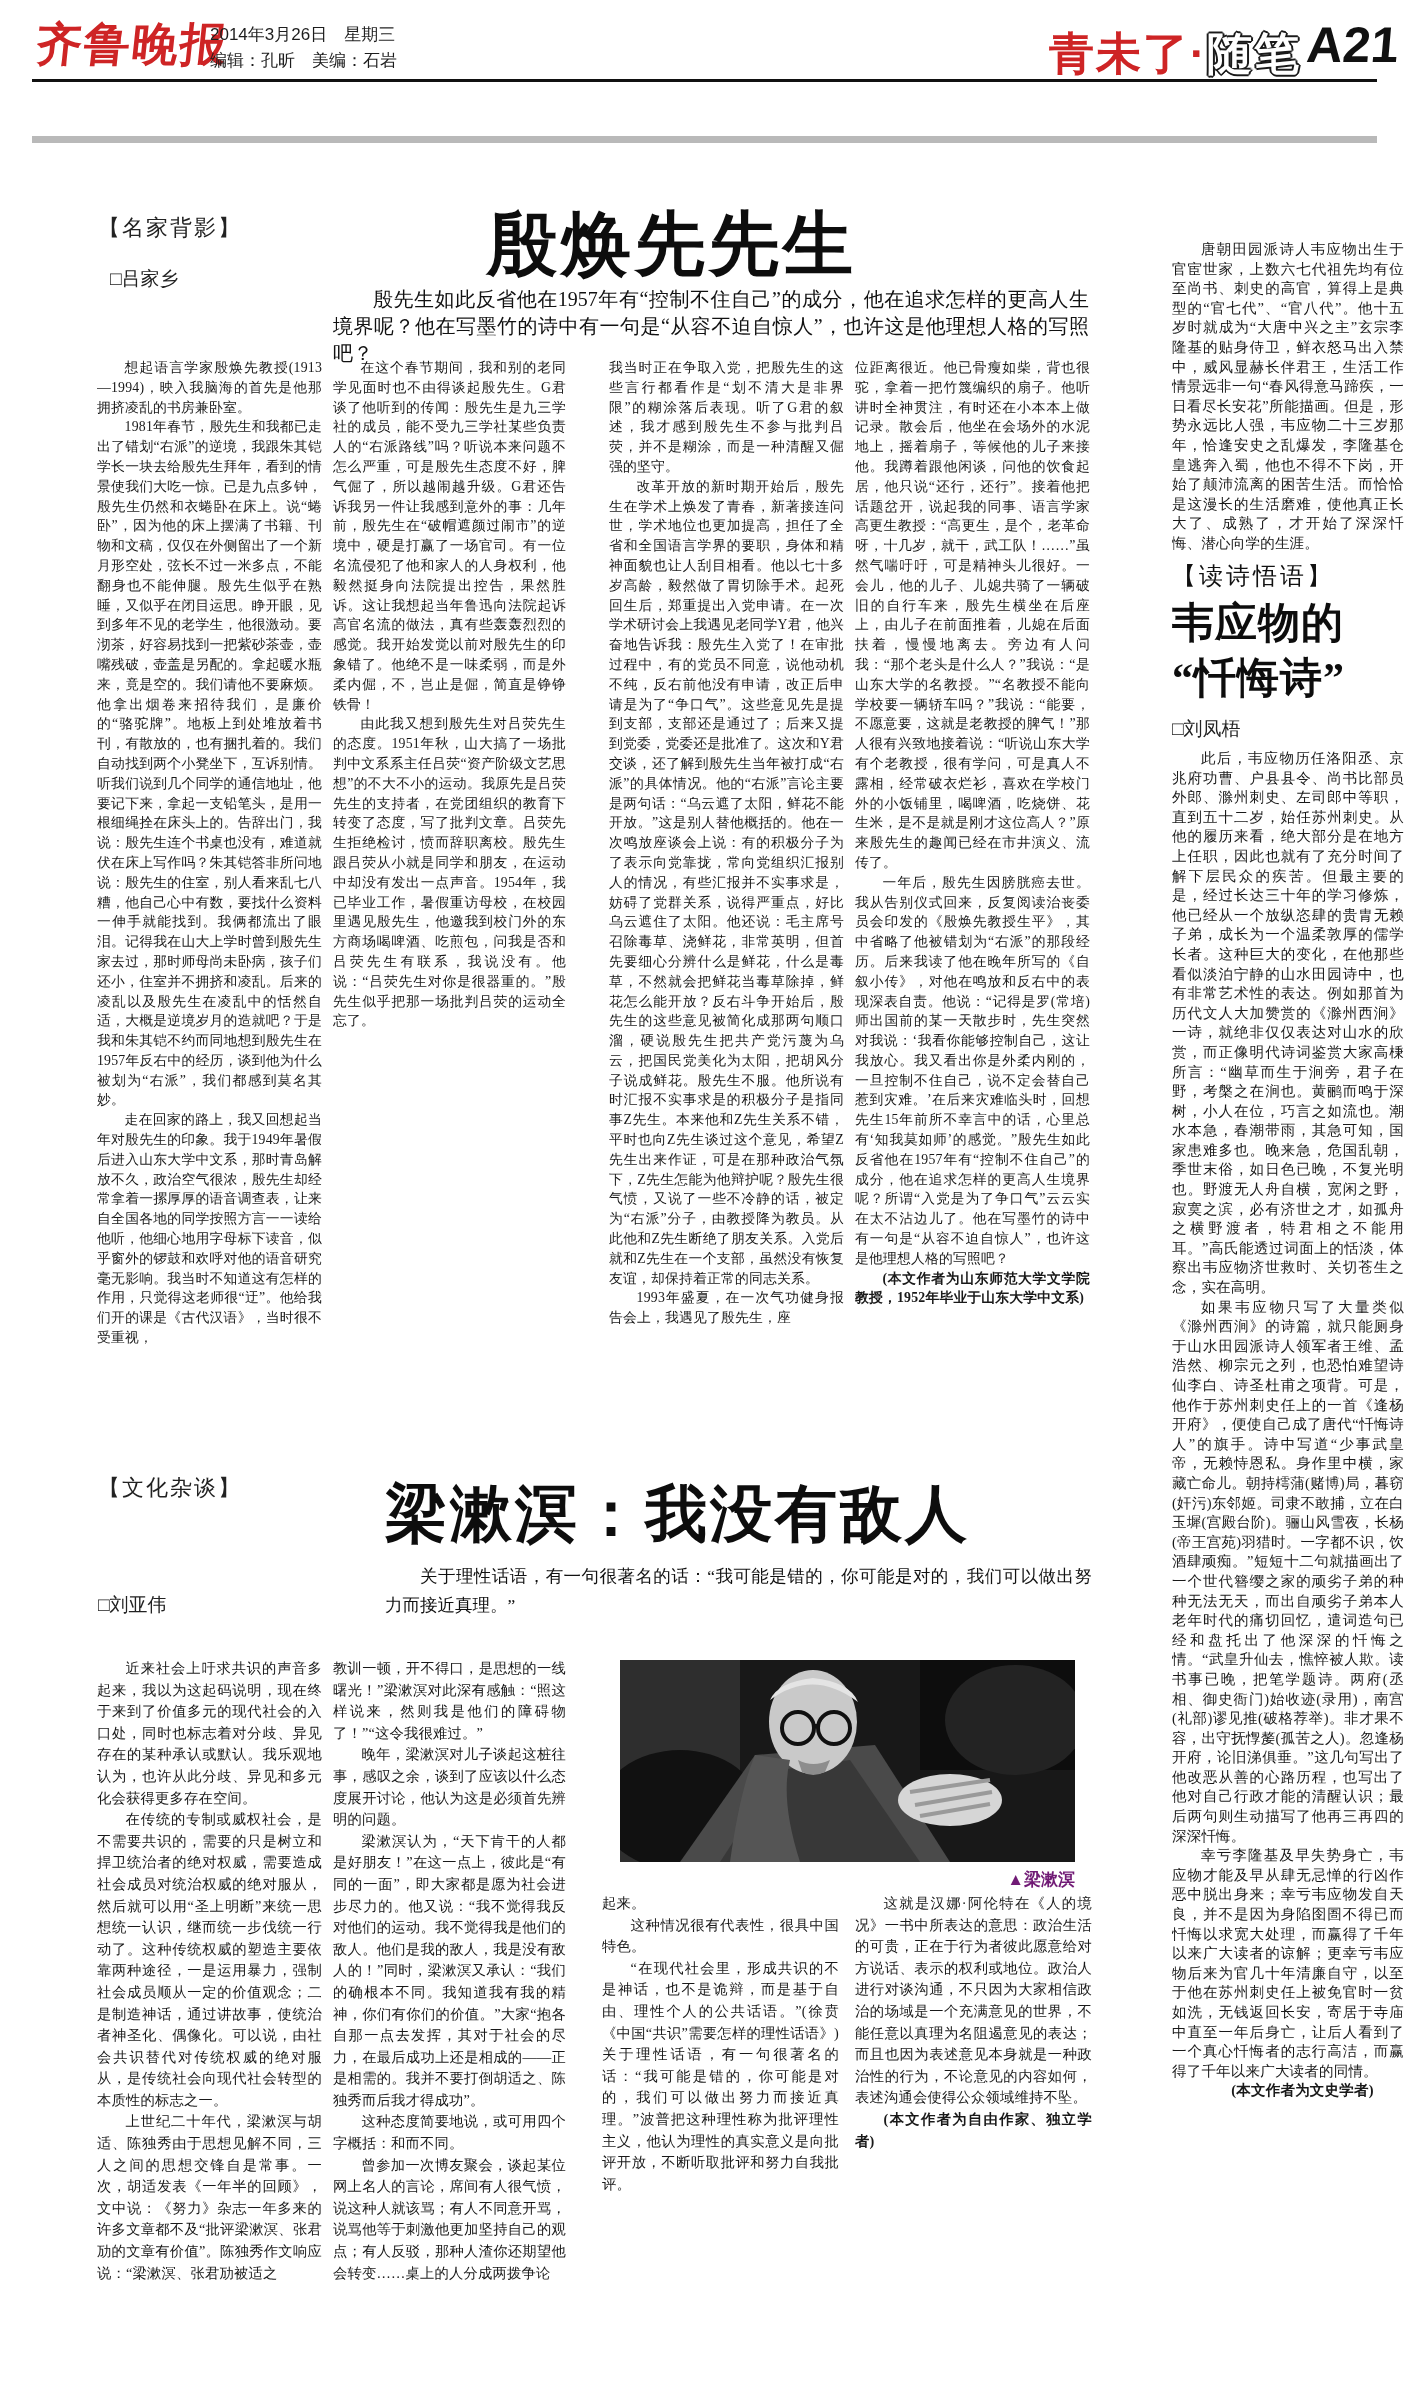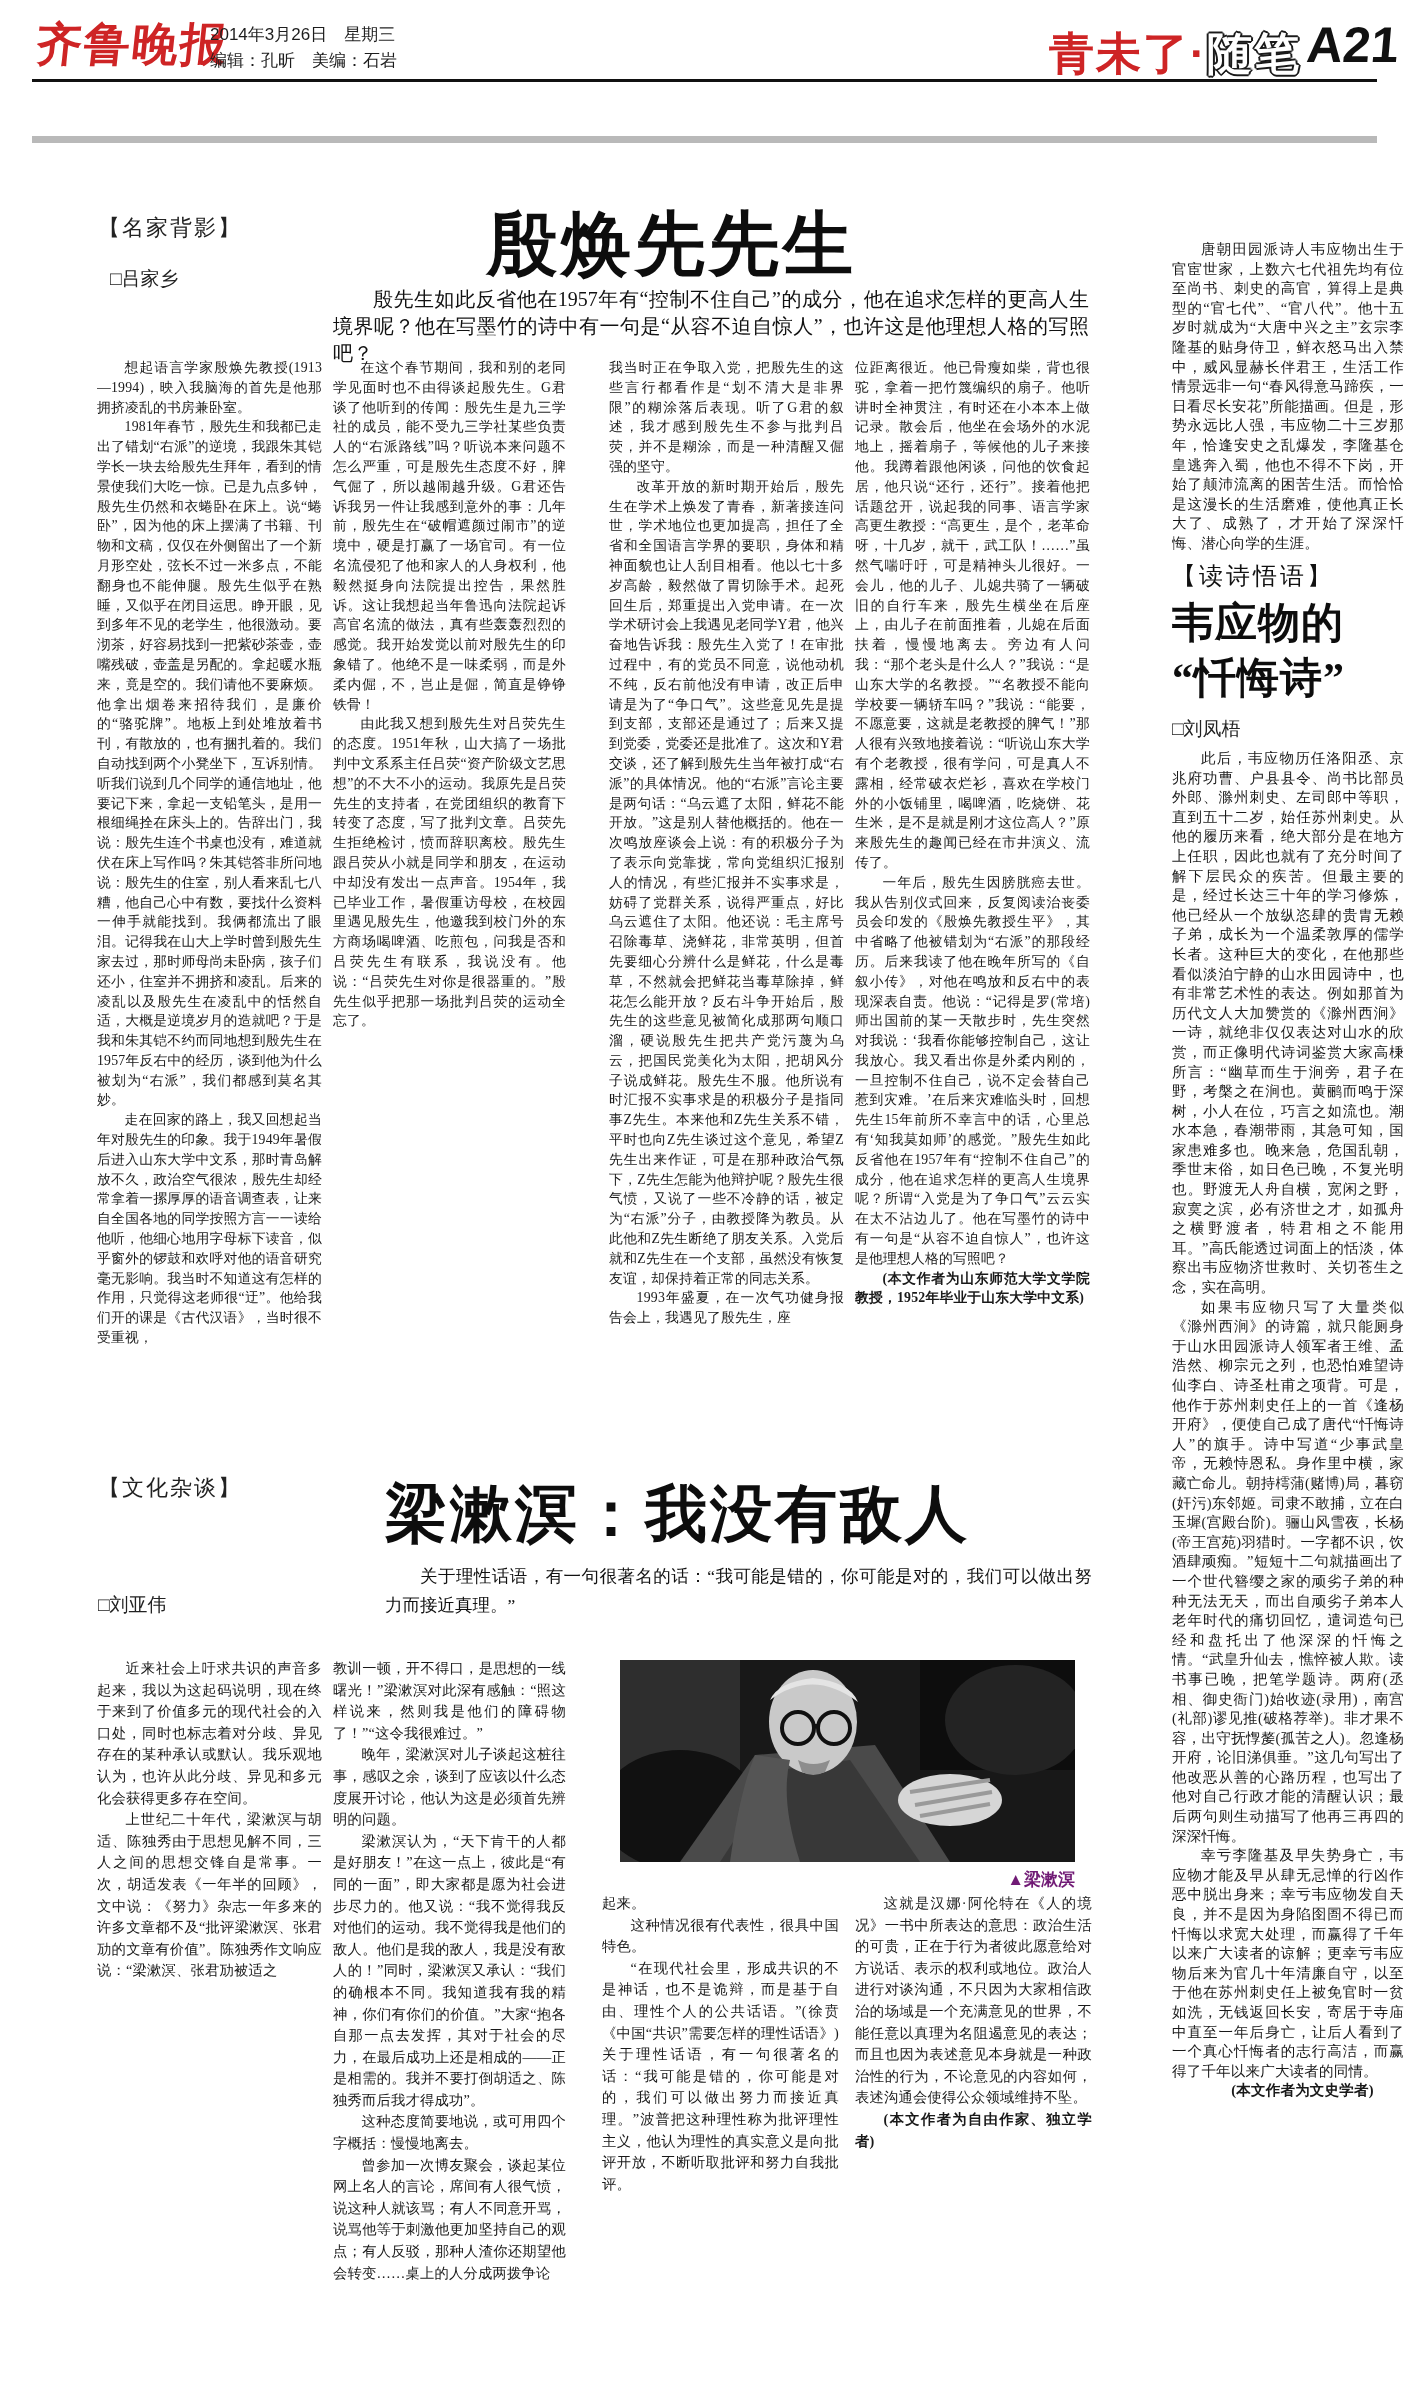--- a/index.html
+++ b/index.html
@@ -101,29 +101,30 @@
   </div>
 
   <div class="cat" style="left:98px;top:1473px;">【文化杂谈】</div>
   <div class="byline" style="left:98px;top:1592px;">□刘亚伟</div>
   <h1 class="a2-title" style="margin:0;">梁漱溟：我没有敌人</h1>
   <div class="a2-quote">关于理性话语，有一句很著名的话：“我可能是错的，你可能是对的，我们可以做出努力而接近真理。”</div>
 
   <div class="col a2col" style="left:97px;top:1658px;width:225px;height:722px;">
     <div>
         <p>近来社会上吁求共识的声音多起来，我以为这起码说明，现在终于来到了价值多元的现代社会的入口处，同时也标志着对分歧、异见存在的某种承认或默认。我乐观地认为，也许从此分歧、异见和多元化会获得更多存在空间。</p>
+        <p>在传统的专制或威权社会，是不需要共识的，需要的只是树立和捍卫统治者的绝对权威，需要造成社会成员对统治权威的绝对服从，然后就可以用“圣上明断”来统一思想统一认识，继而统一步伐统一行动了。这种传统权威的塑造主要依靠两种途径，一是运用暴力，强制社会成员顺从一定的价值观念；二是制造神话，通过讲故事，使统治者神圣化、偶像化。可以说，由社会共识替代对传统权威的绝对服从，是传统社会向现代社会转型的本质性的标志之一。</p>
         <p>上世纪二十年代，梁漱溟与胡适、陈独秀由于思想见解不同，三人之间的思想交锋自是常事。一次，胡适发表《一年半的回顾》，文中说：《努力》杂志一年多来的许多文章都不及“批评梁漱溟、张君劢的文章有价值”。陈独秀作文响应说：“梁漱溟、张君劢被适之</p>
       </div>
   </div>
   <div class="col a2col" style="left:333px;top:1658px;width:233px;height:722px;">
     <div>
         <p class="cont">教训一顿，开不得口，是思想的一线曙光！”梁漱溟对此深有感触：“照这样说来，然则我是他们的障碍物了！”“这令我很难过。”</p>
         <p>晚年，梁漱溟对儿子谈起这桩往事，感叹之余，谈到了应该以什么态度展开讨论，他认为这是必须首先辨明的问题。</p>
         <p>梁漱溟认为，“天下肯干的人都是好朋友！”在这一点上，彼此是“有同的一面”，即大家都是愿为社会进步尽力的。他又说：“我不觉得我反对他们的运动。我不觉得我是他们的敌人。他们是我的敌人，我是没有敌人的！”同时，梁漱溟又承认：“我们的确根本不同。我知道我有我的精神，你们有你们的价值。”大家“抱各自那一点去发挥，其对于社会的尽力，在最后成功上还是相成的——正是相需的。我并不要打倒胡适之、陈独秀而后我才得成功”。</p>
-        <p>这种态度简要地说，或可用四个字概括：慢慢地离去。</p>
+        <p>这种态度简要地说，或可用四个字概括：和而不同。</p>
         <p>曾参加一次博友聚会，谈起某位网上名人的言论，席间有人很气愤，说这种人就该骂；有人不同意开骂，说骂他等于刺激他更加坚持自己的观点；有人反驳，那种人渣你还期望他会转变……桌上的人分成两拨争论</p>
       </div>
   </div>
 
   <div class="photo-frame">
     <svg width="455" height="202" viewBox="0 0 455 202">
       <rect x="0" y="0" width="455" height="202" fill="#181818"></rect>
       <rect x="0" y="0" width="120" height="202" fill="#2e2e2e"></rect>
       <rect x="300" y="0" width="155" height="110" fill="#0d0d0d"></rect>
       <ellipse cx="395" cy="60" rx="70" ry="55" fill="#232323"></ellipse>

